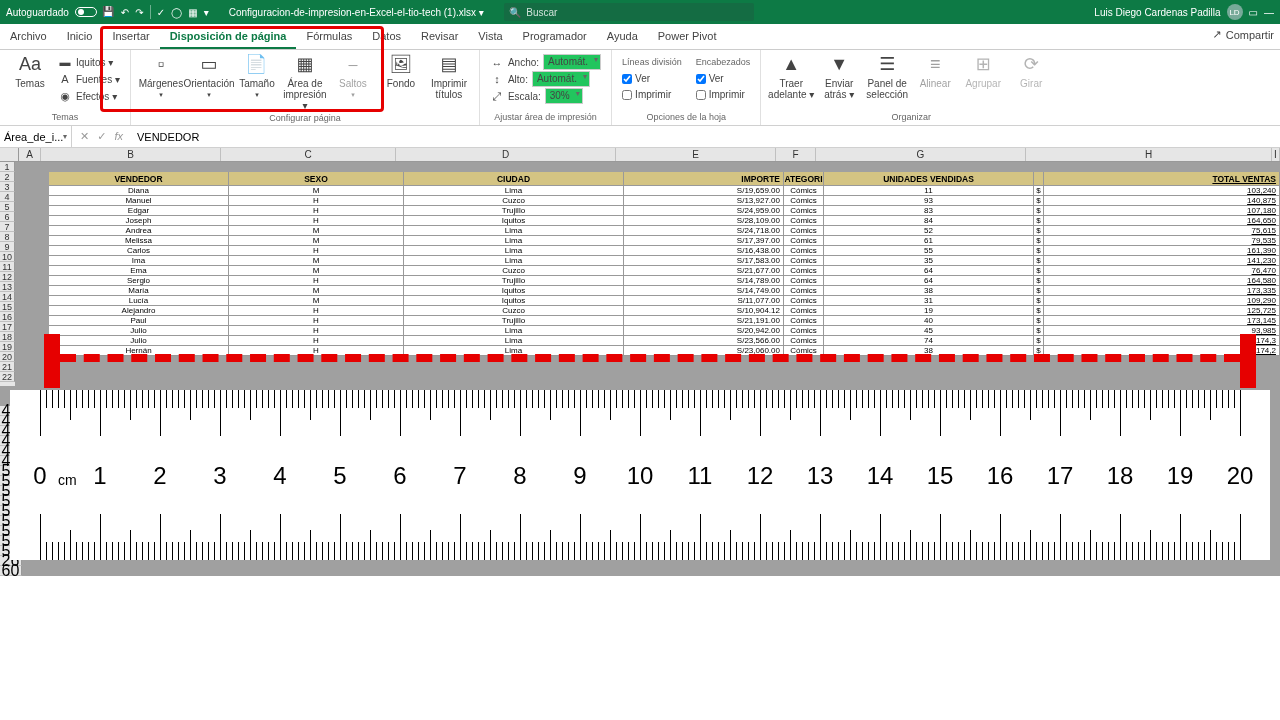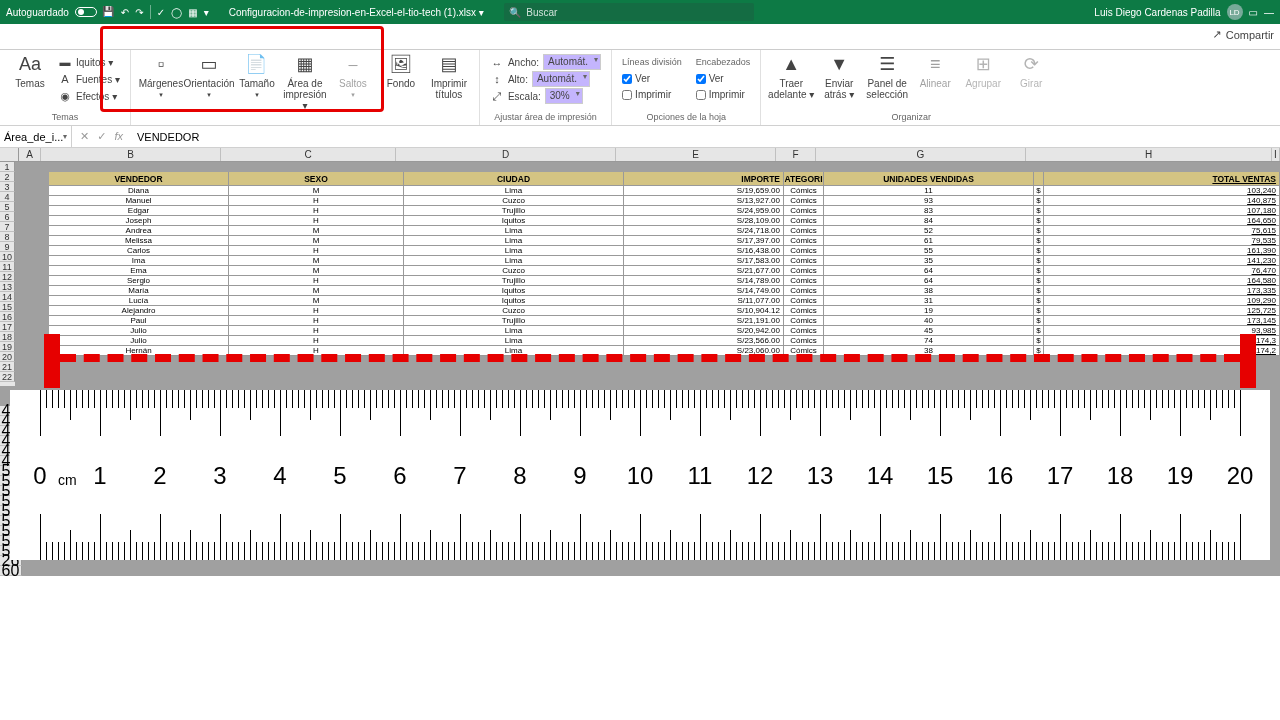--- a/index.html
+++ b/index.html
@@ -27,21 +27,21 @@
 
 .ribbon { background:#fff; height:76px; border-bottom:1px solid #d0d0d0; display:flex; font-size:10px; color:#444; }
 .group { border-right:1px solid #e0e0e0; padding:2px 6px; display:flex; flex-direction:column; }
 .group-body { flex:1; display:flex; align-items:flex-start; }
 .group-label { font-size:9px; text-align:center; color:#666; padding-bottom:1px; }
 .btn-lg { display:flex; flex-direction:column; align-items:center; justify-content:flex-start; width:48px; padding:2px 0; cursor:pointer; text-align:center; line-height:1.1; gap:2px; }
 .btn-lg .ico { width:22px; height:22px; display:flex; align-items:center; justify-content:center; font-size:18px; }
 .btn-sm-stack { display:flex; flex-direction:column; gap:1px; padding:2px 4px; }
 .btn-sm { display:flex; align-items:center; gap:4px; font-size:10px; height:16px; cursor:pointer; white-space:nowrap; }
 .btn-sm .ico { width:14px; height:14px; display:inline-flex; align-items:center; justify-content:center; font-size:11px; }
-.combo { border:1px solid #ccc; height:16px; font-size:10px; padding:1px 12px 0 4px; background:#c4b5fd; position:relative; min-width:50px; }
+.combo { border:1px solid #ccc; height:16px; font-size:10px; padding:1px 12px 0 4px; background:#22c55e; position:relative; min-width:50px; }
 .combo::after { content:'▾'; position:absolute; right:2px; top:0; font-size:8px; color:#666; }
 .chk { display:flex; align-items:center; gap:3px; font-size:10px; height:15px; }
 .chk input { width:10px; height:10px; }
 
 
 .red-box { position:absolute; border:3px solid #e60000; border-radius:4px; pointer-events:none; z-index:5; }
 
 
 .fbar { height:22px; border-bottom:1px solid #d0d0d0; display:flex; align-items:center; font-size:11px; }
 .namebox { width:72px; border-right:1px solid #d0d0d0; padding:0 4px; display:flex; align-items:center; height:100%; position:relative; }
@@ -110,20 +110,33 @@
   <div class="spacer"></div>
   <div class="user">
     <span>Luis Diego Cardenas Padilla</span>
     <span class="avatar">LD</span>
     <span>▭</span>
     <span>—</span>
   </div>
 </div>
 
 <div class="tabs">
+  <div id="tabs-host" style="display: flex;">
+      <div class="tab">Archivo</div>
+      <div class="tab">Inicio</div>
+      <div class="tab">Insertar</div>
+      <div class="tab active">Disposición de página</div>
+      <div class="tab">Fórmulas</div>
+      <div class="tab">Datos</div>
+      <div class="tab">Revisar</div>
+      <div class="tab">Vista</div>
+      <div class="tab">Programador</div>
+      <div class="tab">Ayuda</div>
+      <div class="tab">Power Pivot</div>
+    </div>
   <div class="share">
     <span>↗</span>
     <span>Compartir</span>
   </div>
 </div>
 
 <div class="ribbon">
 
   <div class="group">
     <div class="group-body">
@@ -177,20 +190,21 @@
         </div>
       <div class="btn-lg">
           <span class="ico">🖼</span>
           <span>Fondo</span>
         </div>
       <div class="btn-lg">
           <span class="ico">▤</span>
           <span>Imprimir títulos</span>
         </div>
     </div>
+    <div class="group-label">Configurar página</div>
   </div>
 
   <div class="group">
     <div class="group-body">
       <div class="btn-sm-stack">
         <div class="btn-sm">
             <span class="ico">↔</span>
             <span>Ancho:</span>
             <span class="combo">Automát.</span>
           </div>

